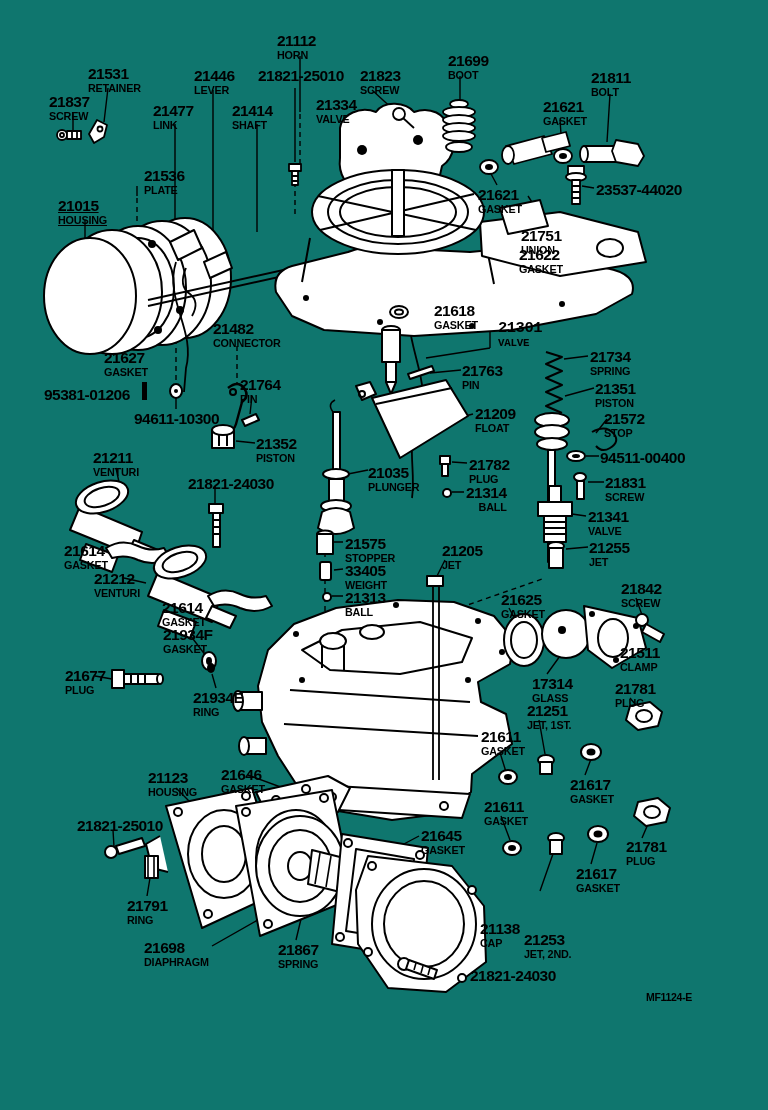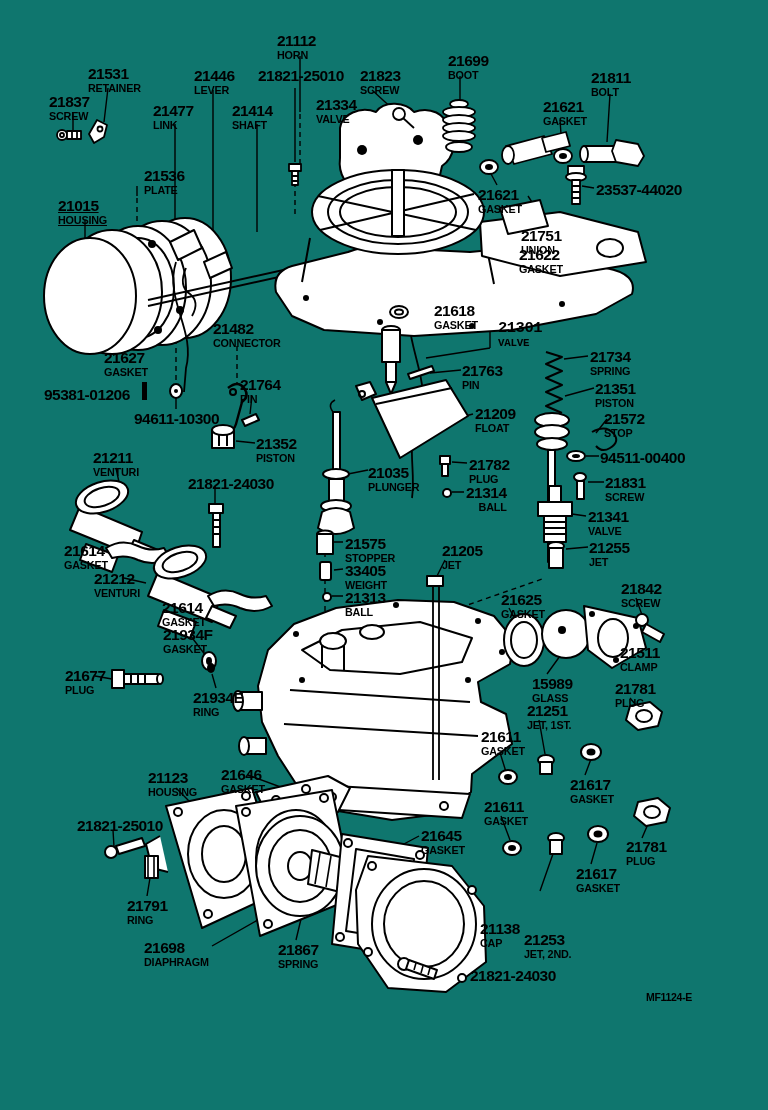--- a/index.html
+++ b/index.html
@@ -513,21 +513,21 @@
       </div>
       <div class="plabel" style="left: 620px; top: 645px;">
         <span class="pnum">21511</span>
         <span class="pdesc">CLAMP</span>
       </div>
       <div class="plabel" style="left: 65px; top: 668px;">
         <span class="pnum">21677</span>
         <span class="pdesc">PLUG</span>
       </div>
       <div class="plabel" style="left: 532px; top: 676px;">
-        <span class="pnum">15989</span>
+        <span class="pnum">17314</span>
         <span class="pdesc">GLASS</span>
       </div>
       <div class="plabel" style="left: 615px; top: 681px;">
         <span class="pnum">21781</span>
         <span class="pdesc">PLUG</span>
       </div>
       <div class="plabel" style="left: 193px; top: 690px;">
         <span class="pnum">21934E</span>
         <span class="pdesc">RING</span>
       </div>

